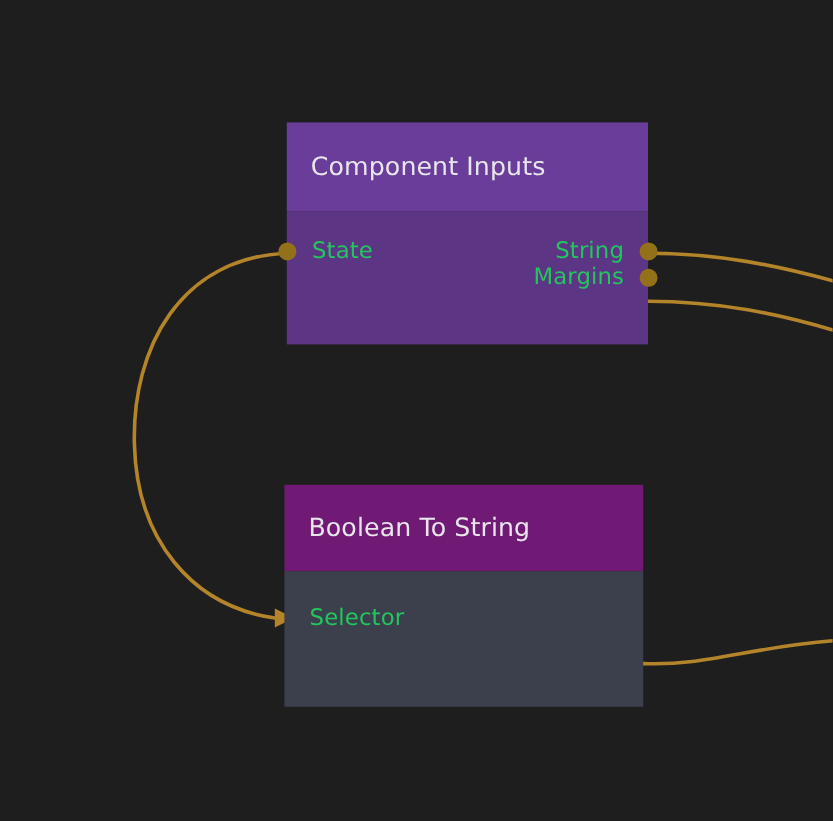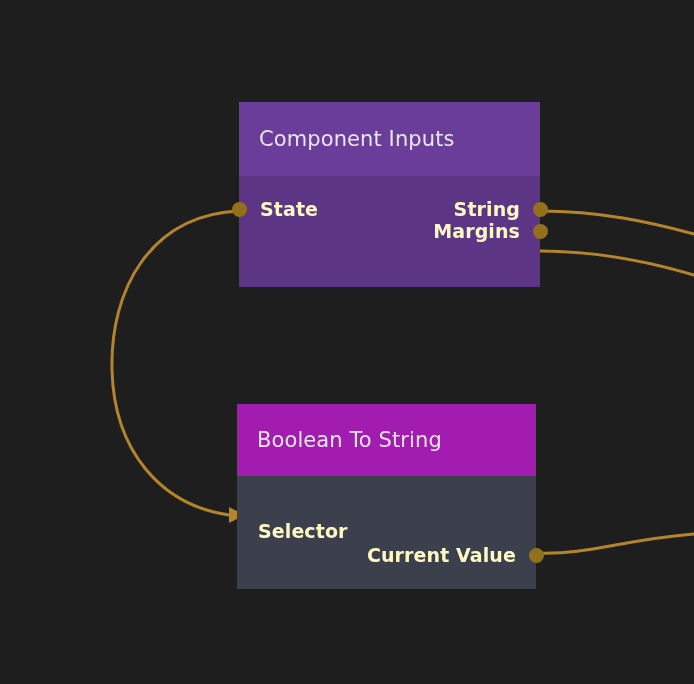--- a/index.html
+++ b/index.html
@@ -63,40 +63,40 @@
     left: 0;
     padding-left: 21px;
     justify-content: flex-start;
   }
   .port-row.out {
     right: 0;
     padding-right: 20px;
     justify-content: flex-end;
   }
   .port-label {
-    color: #fef9c3;
+    color: #22c55e;
     font-size: 19px;
-    font-weight: 700;
+    font-weight: 400;
     white-space: nowrap;
     letter-spacing: 0.1px;
   }
   .port-dot {
     position: absolute;
     width: 15px;
     height: 15px;
     border-radius: 50%;
     background: #93701a;
   }
   .port-dot.left  { left: -7.5px; }
   .port-dot.right { right: -7.5px; }
 
   
   .node-purple .node-header { background: #6a3d9a; }
   .node-purple .node-body   { background: #5d3585; }
-  .node-gray   .node-header { background: #a21caf; }
+  .node-gray   .node-header { background: #701a75; }
   .node-gray   .node-body   { background: #3b404c; }
 </style>
 </head>
 <body>
 
 <div id="canvas" style="width: 694px; height: 684px; background: rgb(30, 30, 30);">
 
   <svg id="edge-layer" viewBox="0 0 694 684" width="694" height="684" xmlns="http://www.w3.org/2000/svg">
       <path d="M 239 211 C 150 215 110 290 112 370 C 114 450 160 505 229 515" fill="none" stroke="#b4842a" stroke-width="3" stroke-linecap="round"></path>
       <path d="M 229 515 L 229 507 L 245 515 L 229 523 Z" fill="#b4842a" stroke="none"></path>
@@ -123,24 +123,20 @@
             <span class="port-label">Margins</span>
             <span class="port-dot right" style="top: 3.5px; background: rgb(147, 112, 26);"></span>
           </div>
         </div>
       </div>
       <div class="node node-gray" style="left: 237px; top: 404px; width: 299px; height: 185px;">
         <div class="node-header" style="height: 72px;">
           <div class="node-title">Boolean To String</div>
         </div>
         <div class="node-body">
-          <div class="port-row in" style="top: 44px;">
+          <div class="port-row in" style="top: 28px;">
             <span class="port-label">Selector</span>
-          </div>
-          <div class="port-row out" style="top: 68px;">
-            <span class="port-label">Current Value</span>
-            <span class="port-dot right" style="top: 3.5px; background: rgb(147, 112, 26);"></span>
           </div>
         </div>
       </div>
     </div>
 
 </div>
 
 </body></html>

